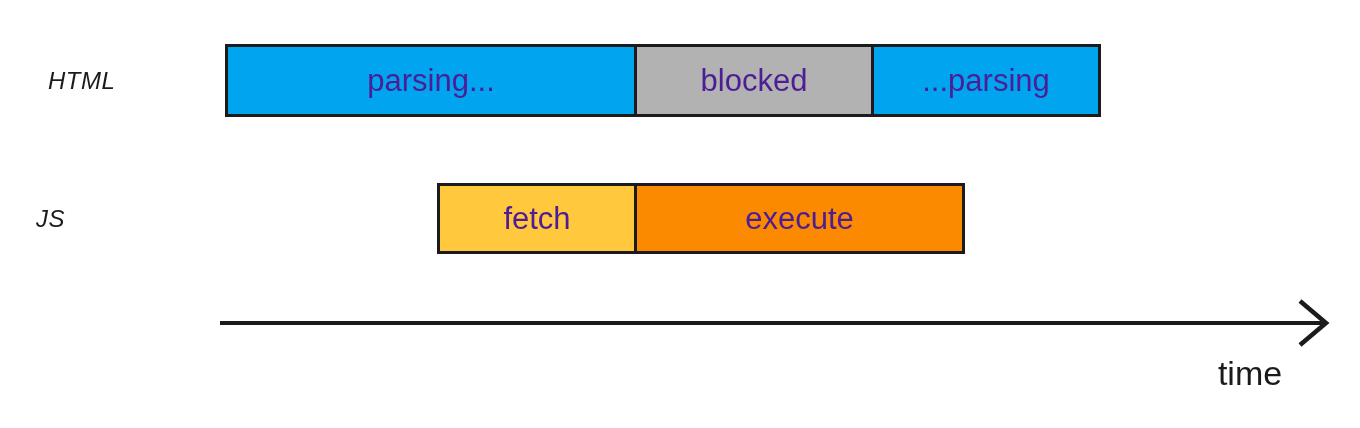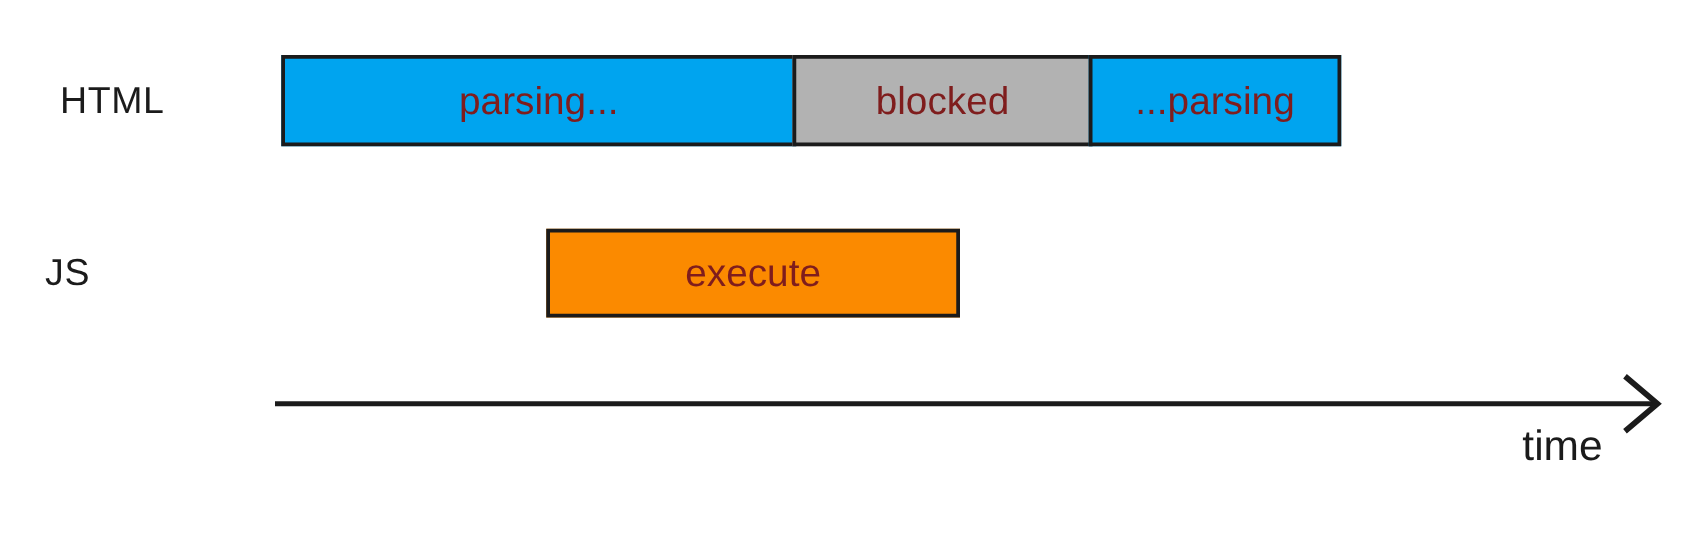--- a/index.html
+++ b/index.html
@@ -13,72 +13,75 @@
     height: 428px;
     background: #ffffff;
     overflow: hidden;
     font-family: "Liberation Sans", sans-serif;
     color: #1b1b1b;
   }
   .row-label {
     position: absolute;
     display: flex;
     align-items: center;
-    font-size: 30px;
+    font-size: 24px;
     letter-spacing: 0.5px;
     color: #1b1b1b;
     white-space: nowrap;
+    font-style: italic;
   }
   .track {
     position: absolute;
     display: flex;
   }
   .seg {
     box-sizing: border-box;
     border: 3px solid #1b1b1b;
     display: flex;
     align-items: center;
     justify-content: center;
     font-size: 31px;
-    color: #7f1d1d;
+    color: #4c1d95;
     white-space: nowrap;
   }
   .seg + .seg {
     margin-left: -3px;
   }
   .axis-svg {
     position: absolute;
     left: 0;
     top: 0;
     pointer-events: none;
   }
   .axis-label {
     position: absolute;
     font-size: 34px;
     color: #1b1b1b;
     text-align: center;
     width: 90px;
+    margin-top: 16px;
   }
 </style>
 </head>
 <body>
 
 <div class="canvas">
 
   <div class="row-label" style="left:48px; top:44px; height:73px;">HTML</div>
 
   <div class="row-label" style="left:36px; top:183px; height:71px;">JS</div>
 
   <div class="track" style="left: 225px; top: 44px; height: 73px;">
     <div class="seg" style="width: 412px; background: rgb(0, 164, 239);">parsing...</div>
     <div class="seg" style="width: 240px; background: rgb(178, 178, 178);">blocked</div>
-    <div class="seg" style="width: 202px; background: rgb(0, 164, 239);">...parsing</div>
+    <div class="seg" style="width: 230px; background: rgb(0, 164, 239);">...parsing</div>
   </div>
 
   <div class="track" style="left: 437px; top: 183px; height: 71px;">
+    <div class="seg" style="width: 200px; background: rgb(255, 200, 61);">fetch</div>
     <div class="seg" style="width: 331px; background: rgb(251, 138, 0);">execute</div>
   </div>
 
   <svg class="axis-svg" width="1360" height="428">
     <line x1="220" y1="323" x2="1324" y2="323" stroke="#1b1b1b" stroke-width="4"></line>
     <polyline points="1300,301 1326,323 1300,345" fill="none" stroke="#1b1b1b" stroke-width="4.5"></polyline>
   </svg>
 
   <div class="axis-label" style="left:1205px; top:338px;">time</div>
 

